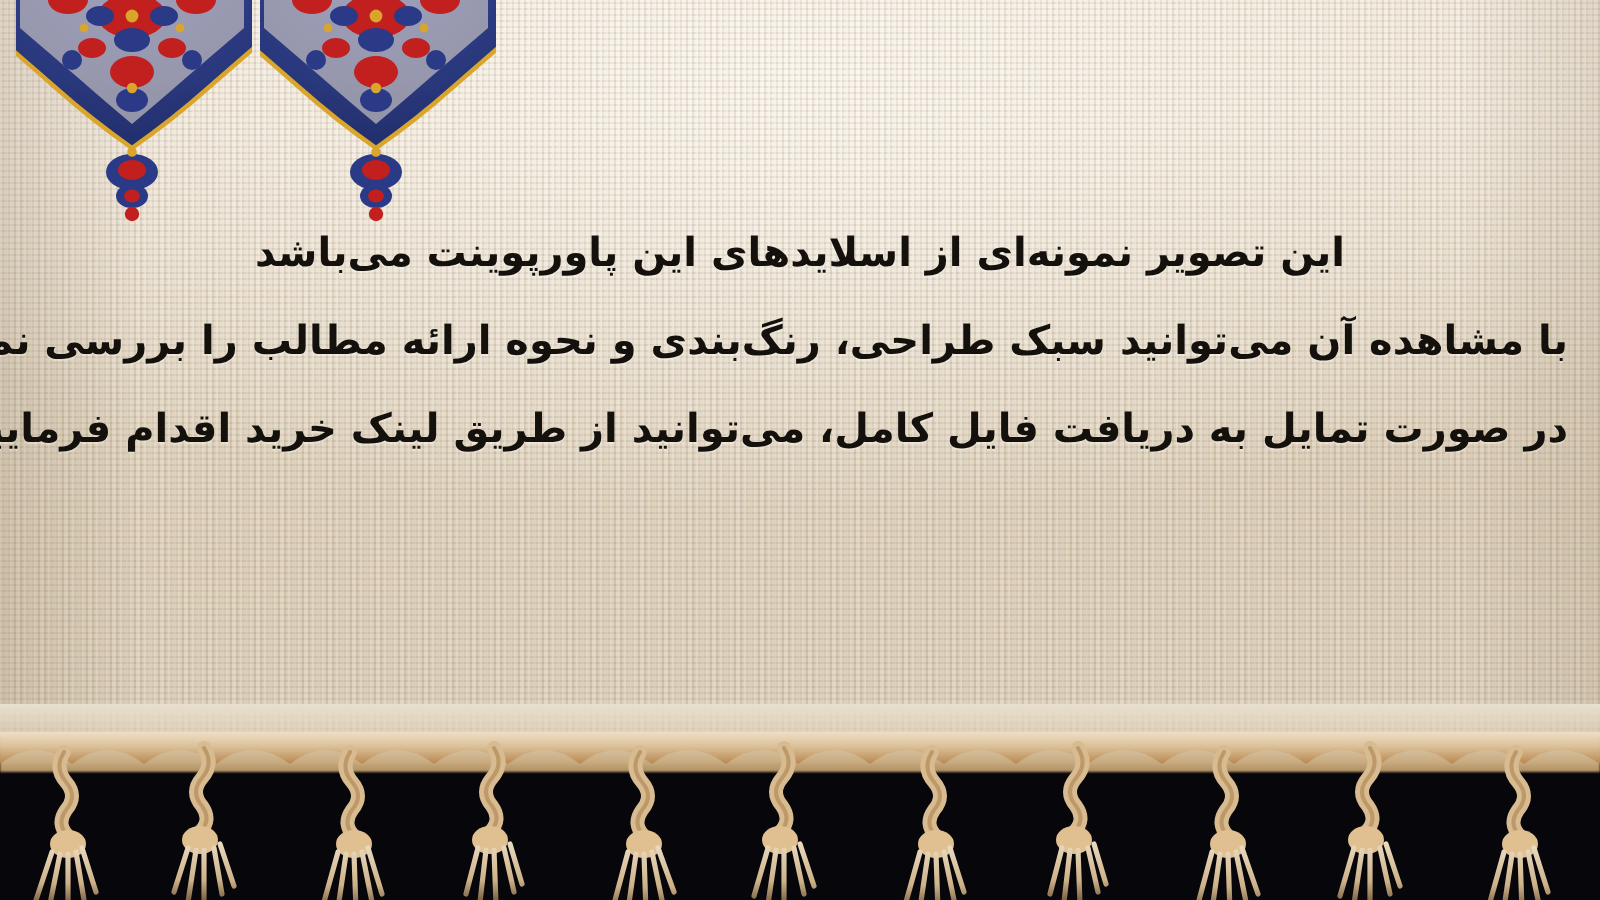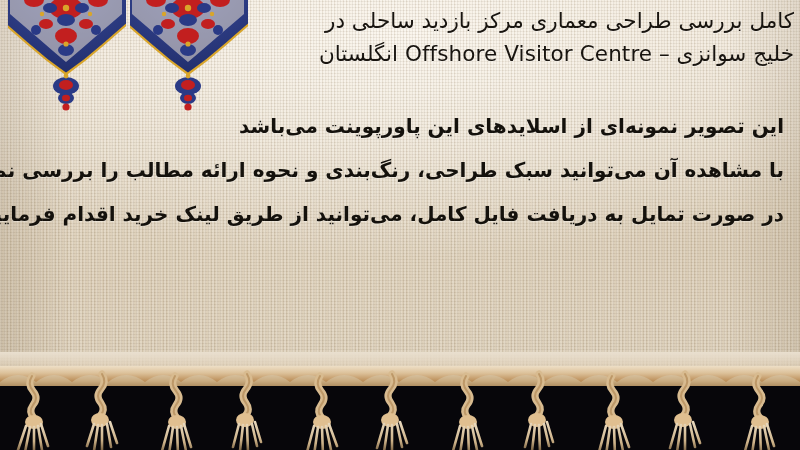--- a/index.html
+++ b/index.html
@@ -89,21 +89,21 @@
     letter-spacing: 0.1px;
     white-space: nowrap;
     text-shadow: 0 1px 0 rgba(255,255,255,0.35);
   }
 
   .body-block {
     position: absolute;
     top: 104px;
     left: 16px;
     width: 768px;
-    text-align: right;
+    text-align: center;
     direction: rtl;
   }
   .body-line {
     font-family: "DejaVu Sans", "Liberation Sans", sans-serif;
     font-size: 20px;
     font-weight: bold;
     line-height: 44px;
     color: #14110c;
     white-space: nowrap;
     text-shadow: 0 1px 0 rgba(255,255,255,0.30);
@@ -236,24 +236,20 @@
     <g>
       <ellipse cx="58" cy="86" rx="13" ry="9" fill="#2a3a86"></ellipse>
       <ellipse cx="58" cy="85" rx="7" ry="5" fill="#c21f1f"></ellipse>
       <ellipse cx="58" cy="98" rx="8" ry="6" fill="#2a3a86"></ellipse>
       <ellipse cx="58" cy="98" rx="4" ry="3.2" fill="#c21f1f"></ellipse>
       <circle cx="58" cy="107" r="3.6" fill="#c21f1f"></circle>
       <circle cx="58" cy="76" r="2.4" fill="#d9a52a"></circle>
     </g>
   </svg>
 
-  <div class="title-block">
-    <div class="title-line">کامل بررسی طراحی معماری مرکز بازدید ساحلی در</div>
-    <div class="title-line">خلیج سوانزی – Offshore Visitor Centre انگلستان</div>
-  </div>
 
   <div class="body-block">
     <div class="body-line">این تصویر نمونه‌ای از اسلایدهای این پاورپوینت می‌باشد</div>
     <div class="body-line">با مشاهده آن می‌توانید سبک طراحی، رنگ‌بندی و نحوه ارائه مطالب را بررسی نمایید</div>
     <div class="body-line">در صورت تمایل به دریافت فایل کامل، می‌توانید از طریق لینک خرید اقدام فرمایید</div>
   </div>
 
   <div class="fringe">
     <div class="fringe-dark"></div>
     <div class="fringe-band"></div>

